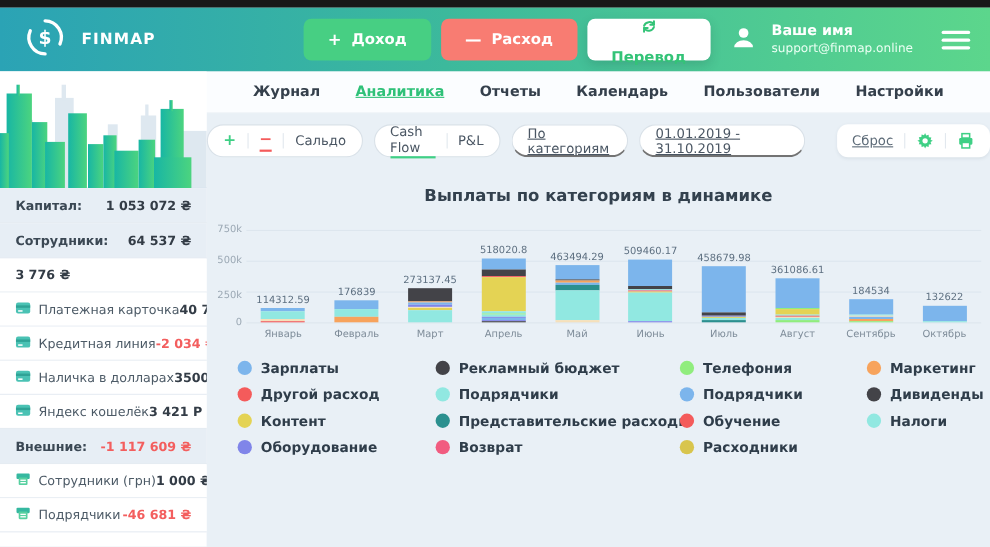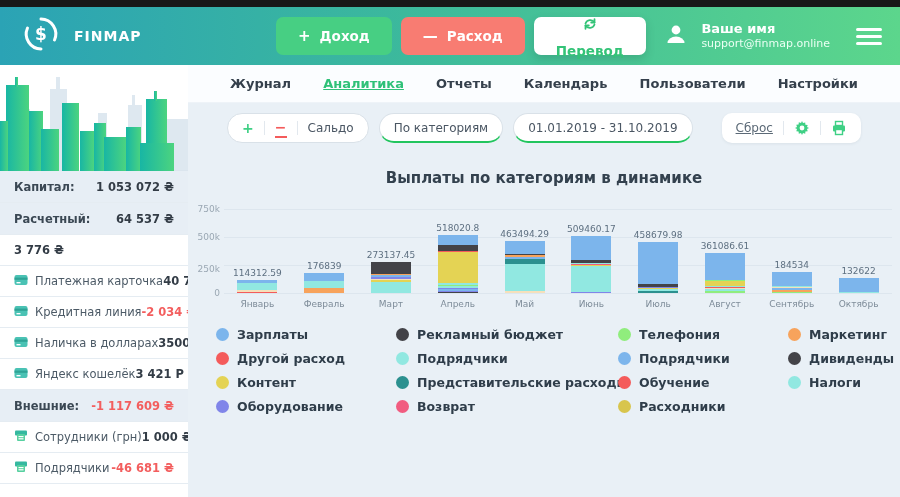--- a/index.html
+++ b/index.html
@@ -49,21 +49,21 @@
   .content { flex:1; background:#e9f0f6; }
 
   .filterbar { display:flex; justify-content:center; align-items:center; gap:10px; margin-top:10px; }
   .pill { background:#fff; border:1px solid #d9e1e8; border-radius:16px; height:30px;
     display:flex; align-items:center; padding:0 14px; gap:10px; font-size:12px; color:#4a5663; }
   .pill .vdiv { width:1px; height:14px; background:#e2e8ee; }
   .u-green { border-bottom:2px solid #3fd085; padding-bottom:1px; }
   .u-red { border-bottom:2px solid #f45b5b; padding-bottom:1px; }
   .pill .plus { color:#3fd085; font-weight:bold; font-size:14px; }
   .pill .minus { color:#f45b5b; font-weight:bold; font-size:14px; }
-  .pill.green-edge { border-bottom:2px solid #22c55e; }
+  .pill.green-edge { border-bottom:2px solid #737373;text-decoration:underline; }
   .pill.tools { border:none; box-shadow:0 1px 3px rgba(40,60,80,.08); border-radius:10px;margin-left:19px; }
   .reset-link { font-size:12px; color:#5c6a77; text-decoration:underline; cursor:pointer; }
   .icon-btn { display:flex; align-items:center; cursor:pointer; }
 
   .chart-title { text-align:center; font-size:15px; font-weight:bold; color:#33414e; margin-top:26px; }
 
   .chart-wrap { display:flex; margin:22px 8px 0 6px; }
   .y-labels { width:30px; position:relative; height:84px; flex:0 0 30px; }
   .y-labels span { position:absolute; right:4px; font-size:9px; color:#9aa7b3; transform:translateY(-50%); }
   .plot { flex:1; position:relative; height:84px; }
@@ -175,21 +175,21 @@
     </div>
     <div id="side-rows">
         <div class="side-row total">
           <span class="side-label">
             <span>Капитал:</span>
           </span>
           <span class="side-value">1 053 072 ₴</span>
         </div>
         <div class="side-row total">
           <span class="side-label">
-            <span>Расчетный:</span>
+            <span>Сотрудники:</span>
           </span>
           <span class="side-value">64 537 ₴</span>
         </div>
         <div class="side-row account">
           <span class="side-value">3 776 ₴</span>
         </div>
         <div class="side-row account">
           <span class="side-label">
             <span><svg width="14" height="14" viewBox="0 0 14 14">
                 <rect x="0.5" y="2" width="13" height="10" rx="2" fill="#4ac2b4"></rect>
@@ -277,20 +277,25 @@
       </div>
 
     <div class="content">
       <div class="filterbar">
         <div class="pill">
           <span class="plus">+</span>
           <span class="vdiv"></span>
           <span class="minus u-red">−</span>
           <span class="vdiv"></span>
           <span>Сальдо</span>
+        </div>
+        <div class="pill">
+          <span class="u-green">Cash Flow</span>
+          <span class="vdiv"></span>
+          <span>P&amp;L</span>
         </div>
         <div class="pill green-edge">
           <span>По категориям</span>
         </div>
         <div class="pill green-edge">
           <span>01.01.2019 - 31.10.2019</span>
         </div>
         <div class="pill tools">
           <span class="reset-link">Сброс</span>
           <span class="vdiv"></span>

